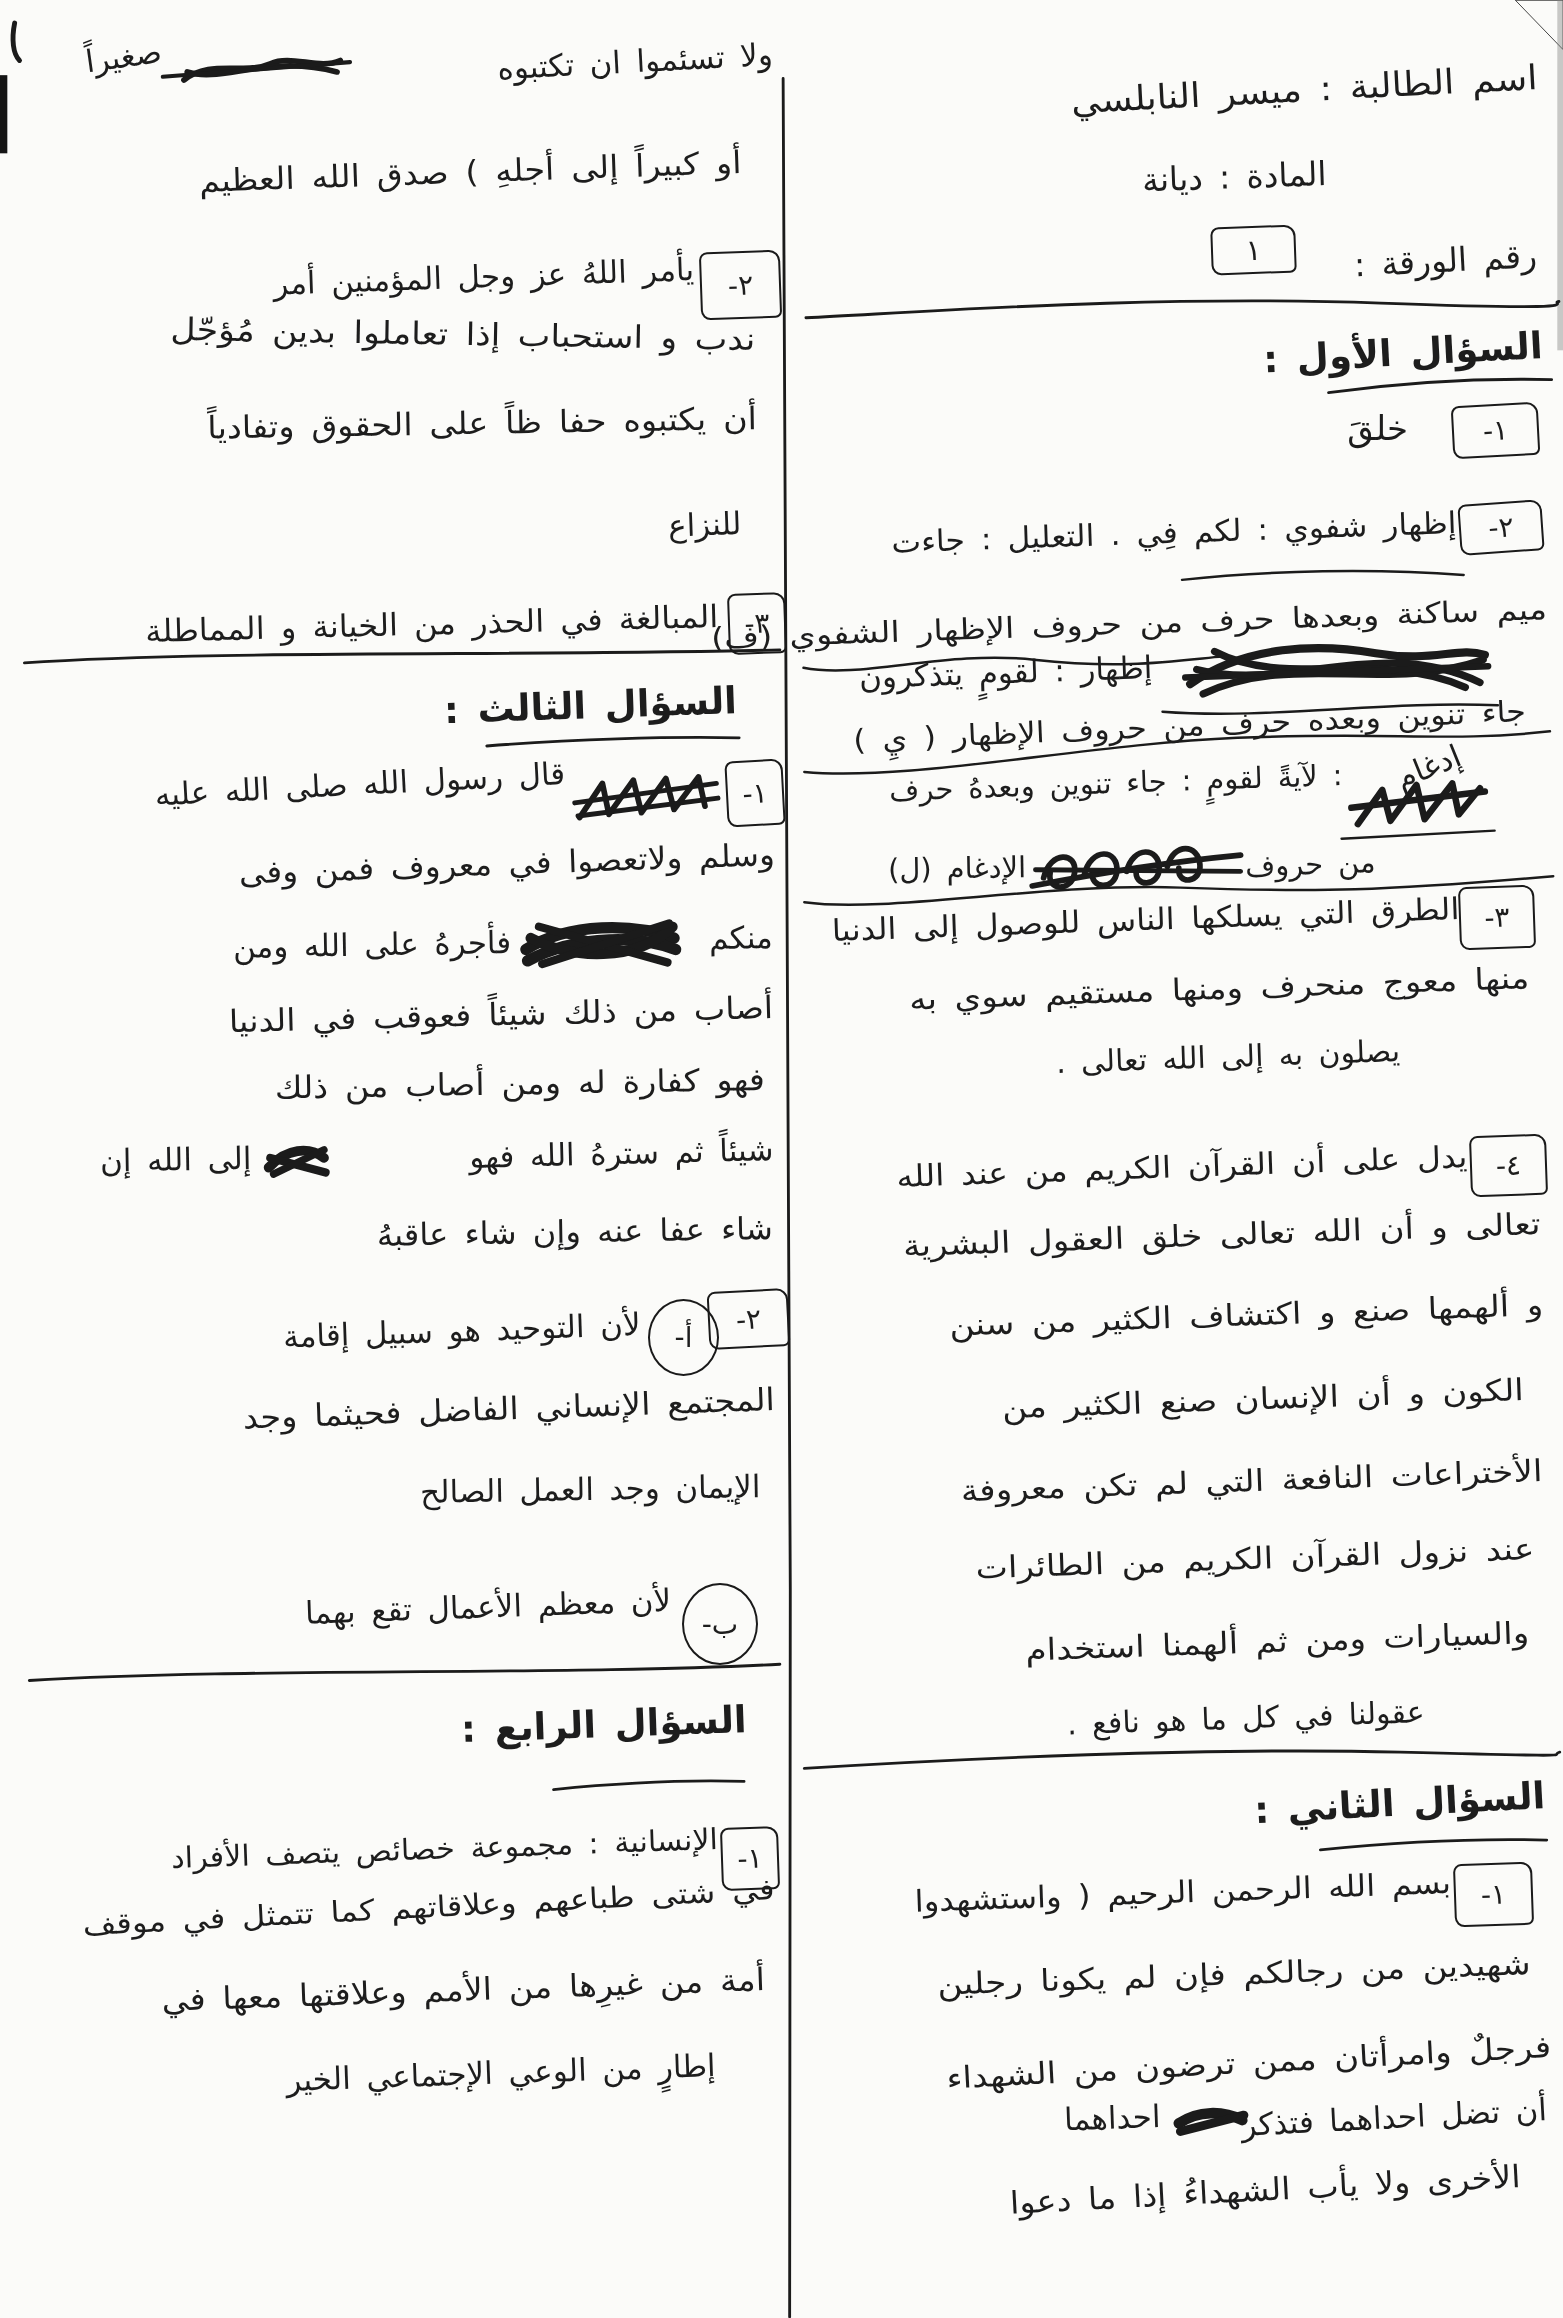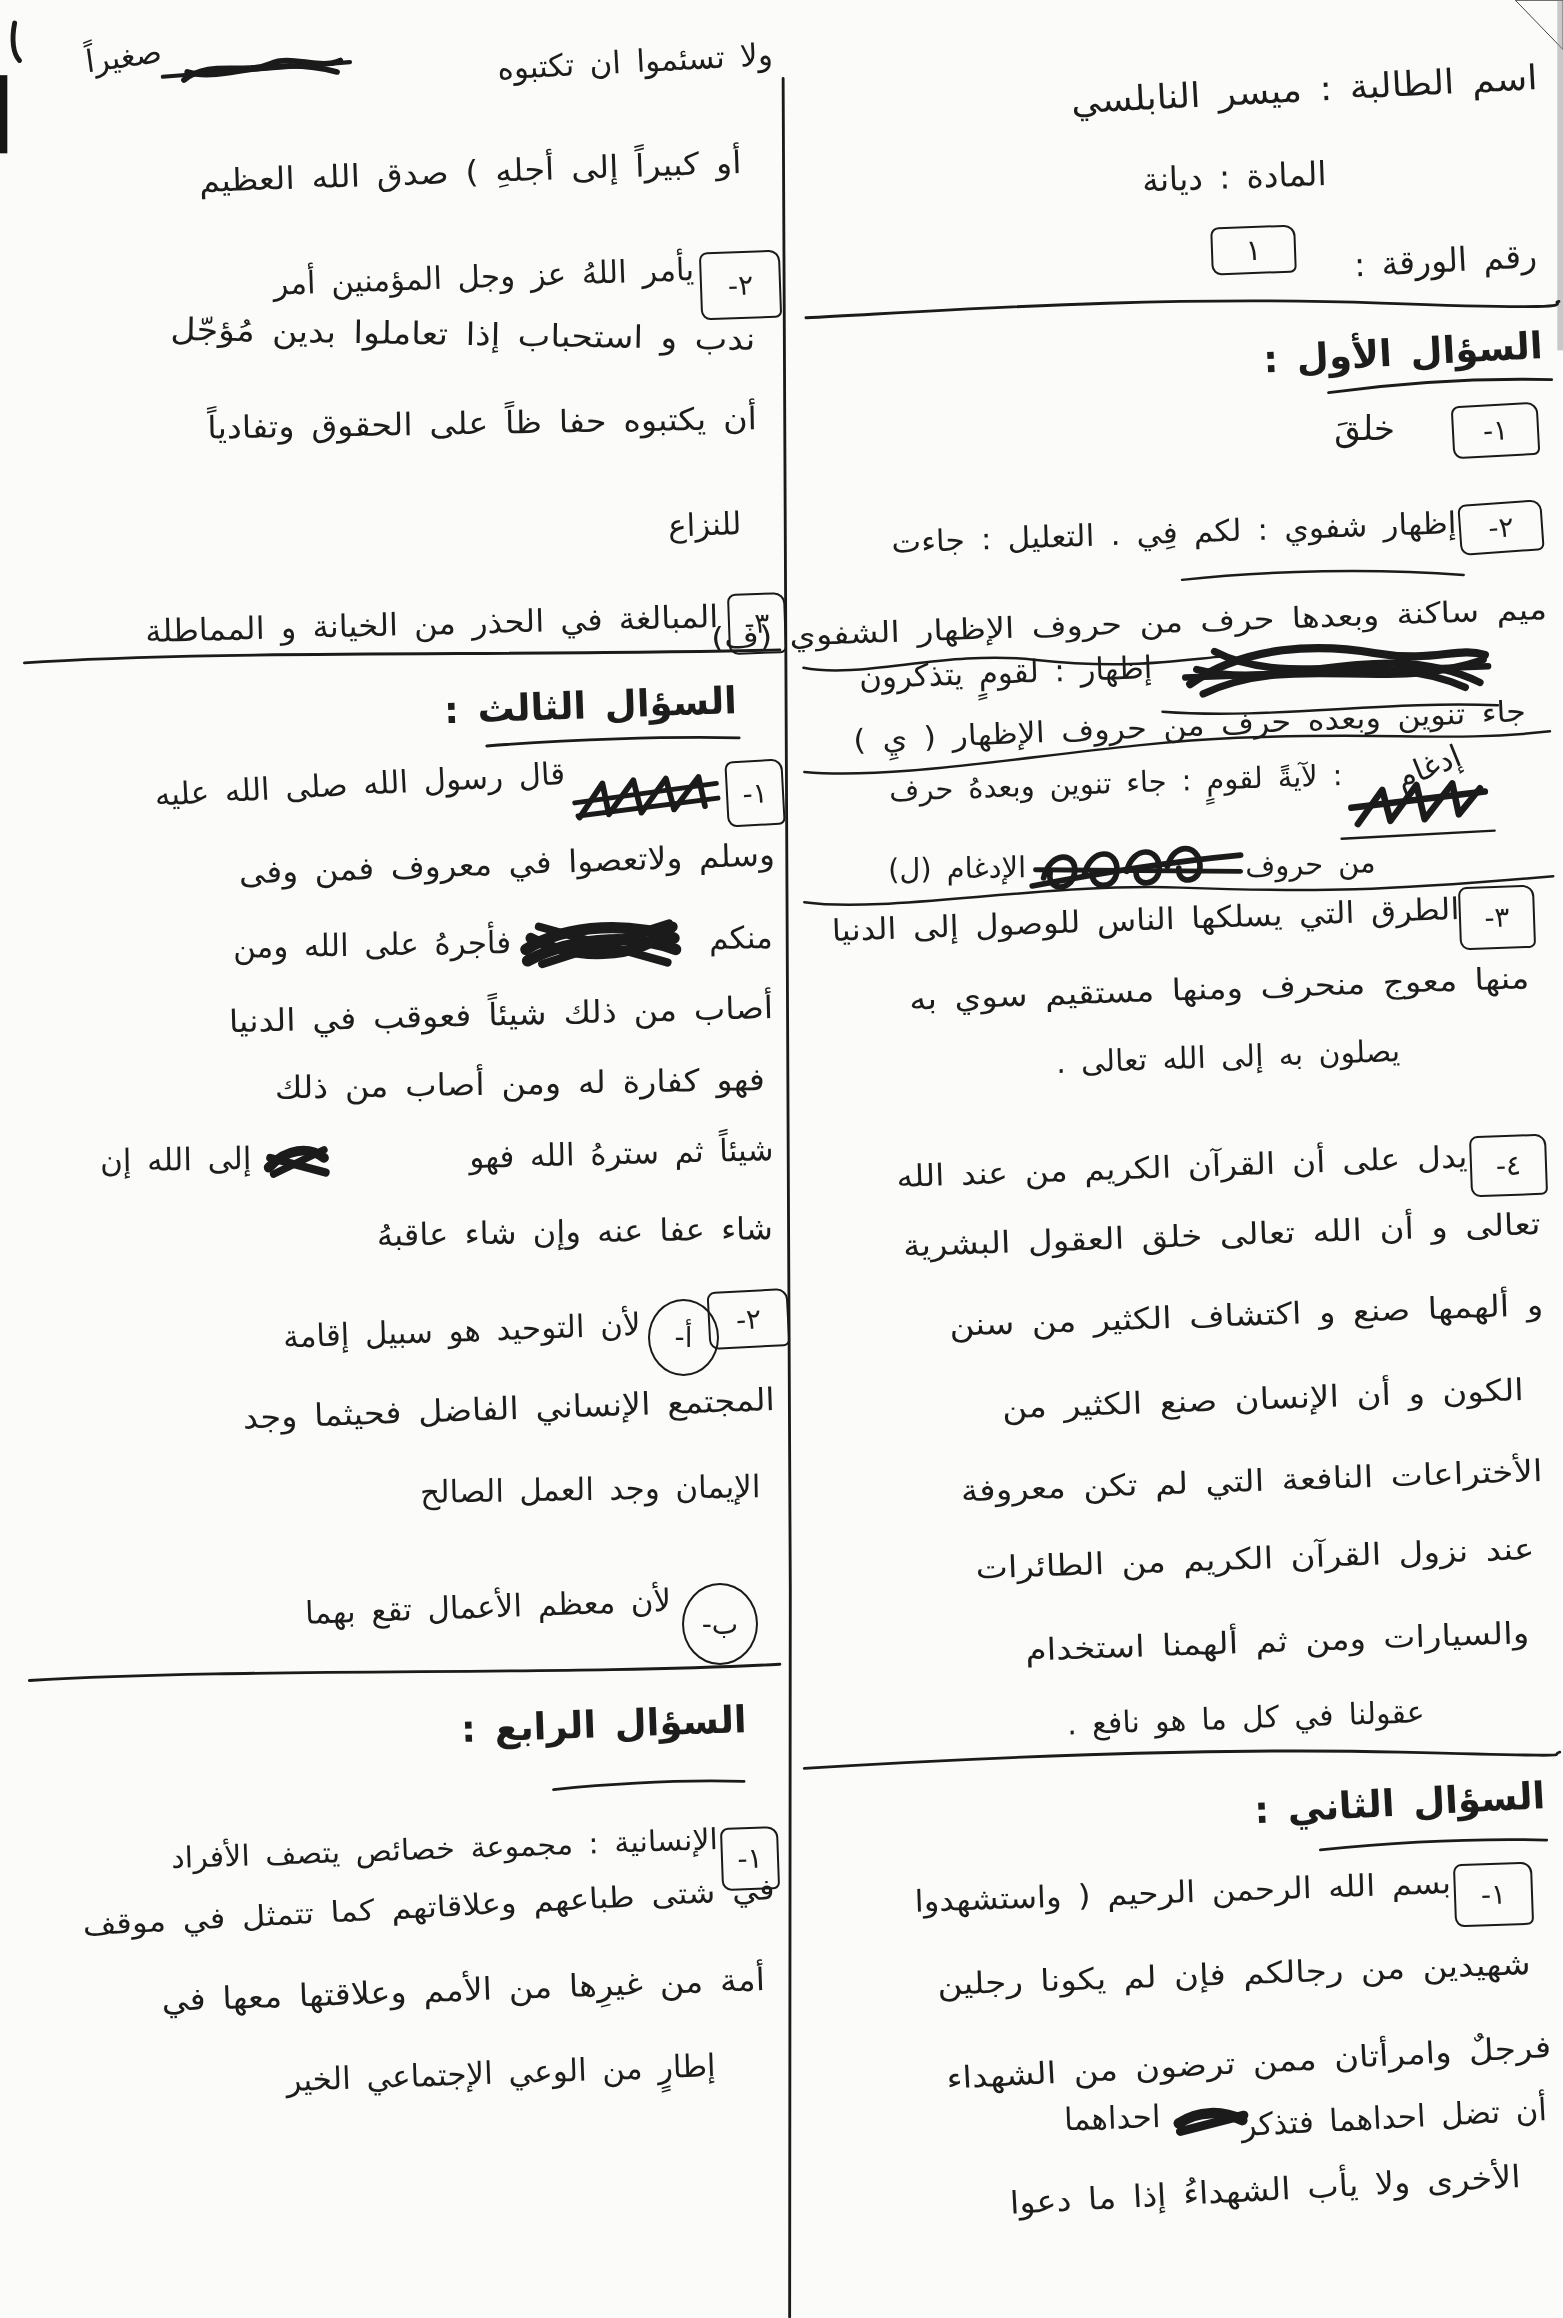--- a/index.html
+++ b/index.html
@@ -95,21 +95,21 @@
   <div class="hl" style="top:238px;right:26px;font-size:33px;transform:rotate(-3deg);">رقم الورقة :</div>
   <div class="bx" style="left:1211px;top:226px;width:81px;height:44px;font-size:29px;transform:rotate(-2deg);">
       <span>١</span>
     </div>
 
   <div class="hl ttl" style="top:326px;right:20.4px;font-size:37px;transform:rotate(-3deg);">السؤال الأول :</div>
 
   <div class="bx" style="left:1452px;top:404px;width:83px;height:49px;transform:rotate(-3deg);">
       <span>١-</span>
     </div>
-  <div class="hl" style="top:410px;right:168px;font-size:34px;">خلقَ</div>
+  <div class="hl" style="top:410px;right:155px;font-size:34px;">خلقَ</div>
 
   <div class="bx" style="left:1459px;top:502px;width:80px;height:47px;transform:rotate(-4deg);">
       <span>٢-</span>
     </div>
   <div class="hl" style="top:506px;right:107px;font-size:30px;transform:rotate(-2deg) scaleX(1.05);">إظهار شفوي : لكم فِي . التعليل : جاءت</div>
   <div class="hl" style="top:594px;right:16.3px;font-size:29px;transform:rotate(-2deg) scaleX(1.16);">ميم ساكنة وبعدها حرف من حروف الإظهار الشفوي (ف)</div>
   <div class="hl" style="top:650px;right:411px;font-size:31px;transform:rotate(-2deg);">إظهار : لقومٍ يتذكرون</div>
   <div class="hl" style="top:696px;right:37px;font-size:29px;transform:rotate(-2.5deg) scaleX(1.1);">جاء تنوين وبعده حرف من حروف الإظهار ( يِ )</div>
   <div class="hl" style="top:737px;right:104px;font-size:31px;transform:rotate(-22deg);">إدغام</div>
   <div class="hl" style="top:760px;right:221px;font-size:29px;transform:rotate(-2deg);">: لآيةً لقومٍ : جاء تنوين وبعدهُ حرف</div>

